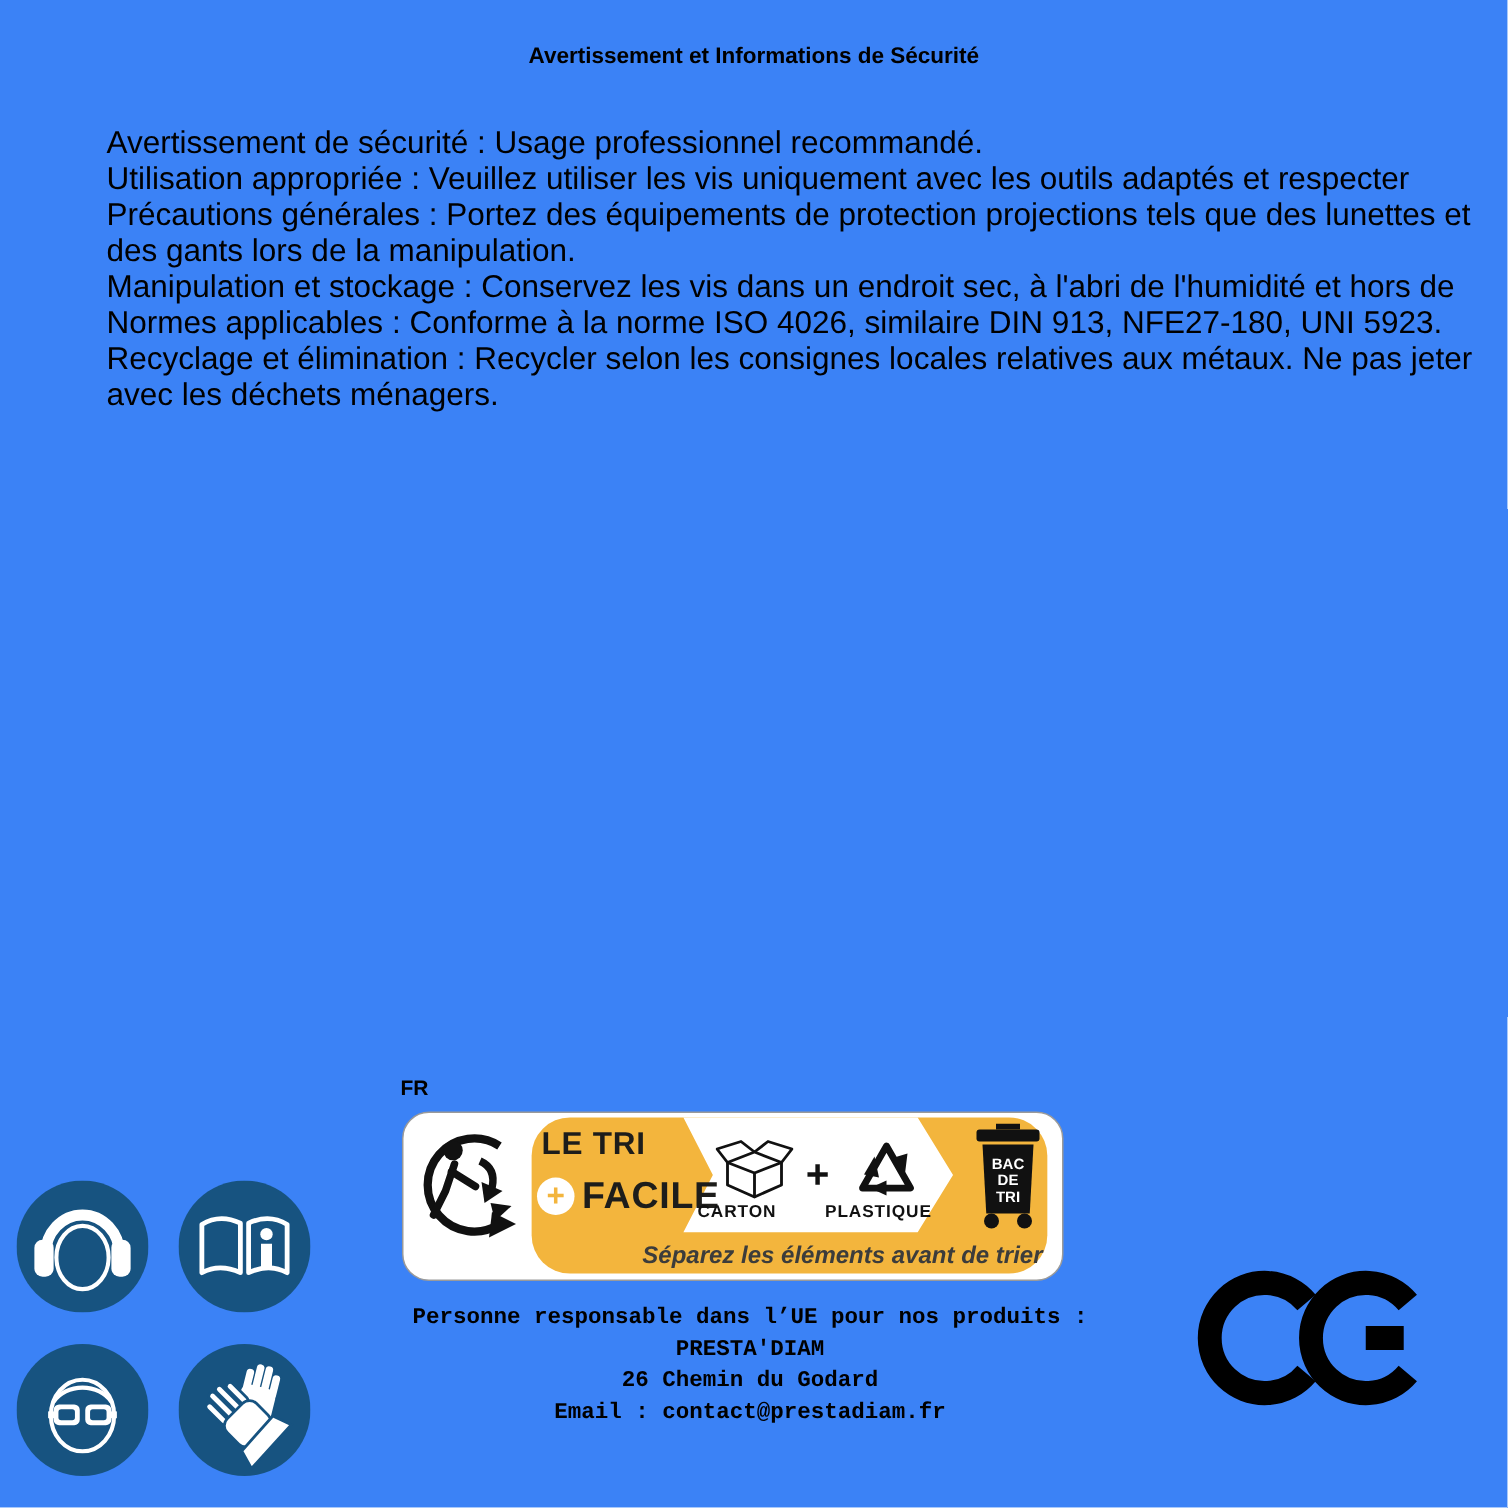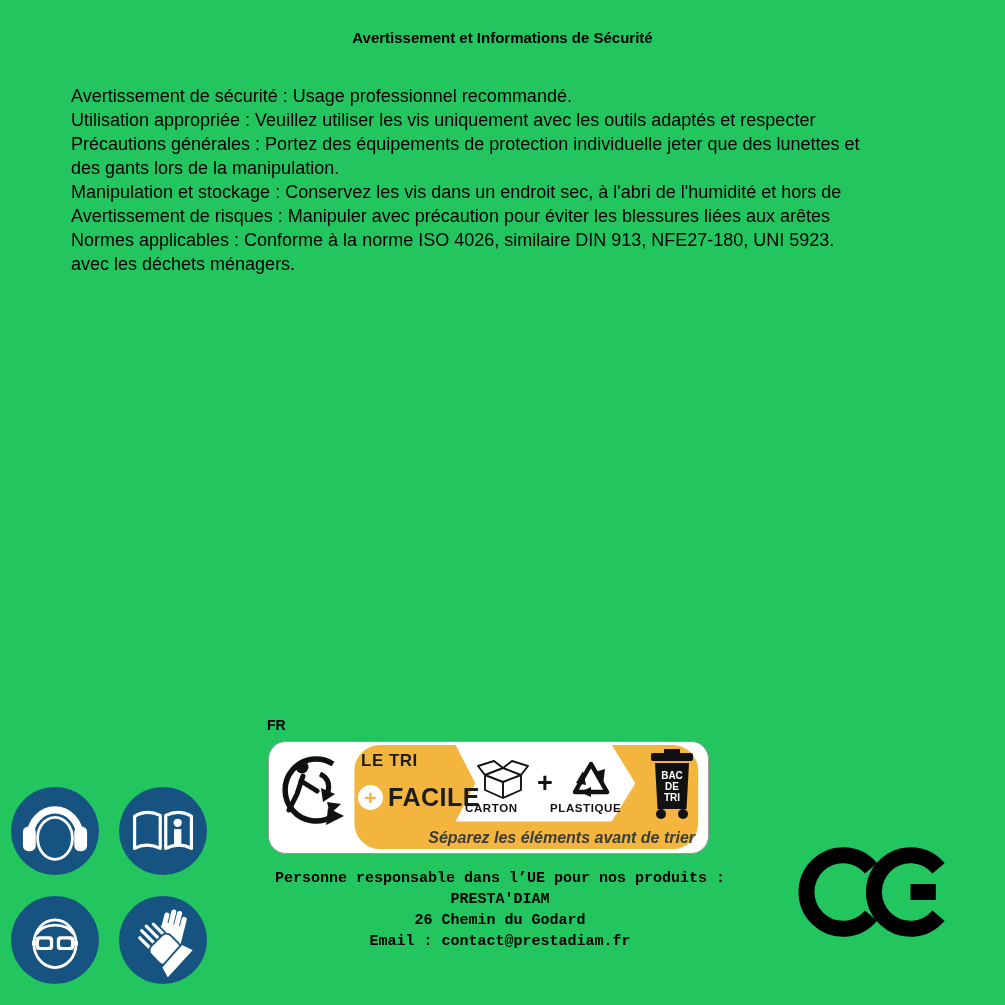--- a/index.html
+++ b/index.html
@@ -1,28 +1,28 @@
 <!DOCTYPE html>
 <html><head>
 <meta charset="utf-8">
 <style>
   html,body{margin:0;padding:0;background:#fff;}
-  .page{position:relative;width:1005px;height:1005px;background:#22c55e;
+  .page{position:relative;width:1005px;height:1005px;background:#3b82f6;
         font-family:"Liberation Sans",sans-serif;color:#000;overflow:hidden;}
   .title{position:absolute;top:29px;left:0;width:100%;text-align:center;
          font-size:15px;font-weight:bold;}
-  .body-text{position:absolute;left:71px;top:84px;font-size:18px;line-height:24px;}
+  .body-text{position:absolute;left:71px;top:84px;font-size:21px;line-height:24px;}
   .body-text .ln{white-space:nowrap;height:24px;}
   
   .fr-code{position:absolute;left:267px;top:717px;font-size:14px;font-weight:bold;}
   .label-box{position:absolute;left:268px;top:741px;width:441px;height:113px;
              border:1.5px solid #9a9a9a;border-radius:18px;background:#fff;box-sizing:border-box;}
   .label-bg{position:absolute;left:0;top:0;width:100%;height:100%;}
   .triman{position:absolute;left:6px;top:4px;}
-  .letri{position:absolute;left:92px;top:9px;font-size:17px;font-weight:bold;color:#1d1d1b;letter-spacing:.5px;}
+  .letri{position:absolute;left:92px;top:9px;font-size:21px;font-weight:bold;color:#1d1d1b;letter-spacing:.5px;}
   .facile-row{position:absolute;left:89px;top:41px;display:flex;align-items:center;gap:5px;}
   .plus-circle{width:25px;height:25px;border-radius:50%;background:#fff;display:flex;
                align-items:center;justify-content:center;font-size:21px;font-weight:bold;color:#f3b53d;line-height:1;}
   .facile{font-size:25px;font-weight:bold;color:#1d1d1b;letter-spacing:.5px;}
   .mat-label{position:absolute;font-size:11.5px;font-weight:bold;color:#111;
              letter-spacing:.6px;text-align:left;top:60px;}
   .carton-label{left:196px;width:76px;}
   .plastique-label{left:281px;width:84px;}
   .plus-sep{position:absolute;left:262px;width:28px;top:26px;font-size:27px;font-weight:bold;
             color:#111;text-align:center;}
@@ -42,25 +42,25 @@
 </head>
 <body>
 
 <div class="page">
 
   <div class="title">Avertissement et Informations de Sécurité</div>
 
   <div class="body-text">
     <div class="ln">Avertissement de sécurité : Usage professionnel recommandé.</div>
     <div class="ln">Utilisation appropriée : Veuillez utiliser les vis uniquement avec les outils adaptés et respecter</div>
-    <div class="ln">Précautions générales : Portez des équipements de protection individuelle jeter que des lunettes et</div>
+    <div class="ln">Précautions générales : Portez des équipements de protection projections tels que des lunettes et</div>
     <div class="ln">des gants lors de la manipulation.</div>
     <div class="ln">Manipulation et stockage : Conservez les vis dans un endroit sec, à l'abri de l'humidité et hors de</div>
-    <div class="ln">Avertissement de risques : Manipuler avec précaution pour éviter les blessures liées aux arêtes</div>
     <div class="ln">Normes applicables : Conforme à la norme ISO 4026, similaire DIN 913, NFE27-180, UNI 5923.</div>
+    <div class="ln">Recyclage et élimination : Recycler selon les consignes locales relatives aux métaux. Ne pas jeter</div>
     <div class="ln">avec les déchets ménagers.</div>
   </div>
 
   <div class="fr-code">FR</div>
 
   <div class="label-box">
     <svg class="label-bg" viewBox="0 0 441 113" width="438" height="110">
       <rect x="84" y="3" width="350" height="106" rx="26" fill="#F3B53D"></rect>
       <polygon points="187,3 346,3 370,42 346,81 187,81 207,42" fill="#ffffff"></polygon>
     </svg>

